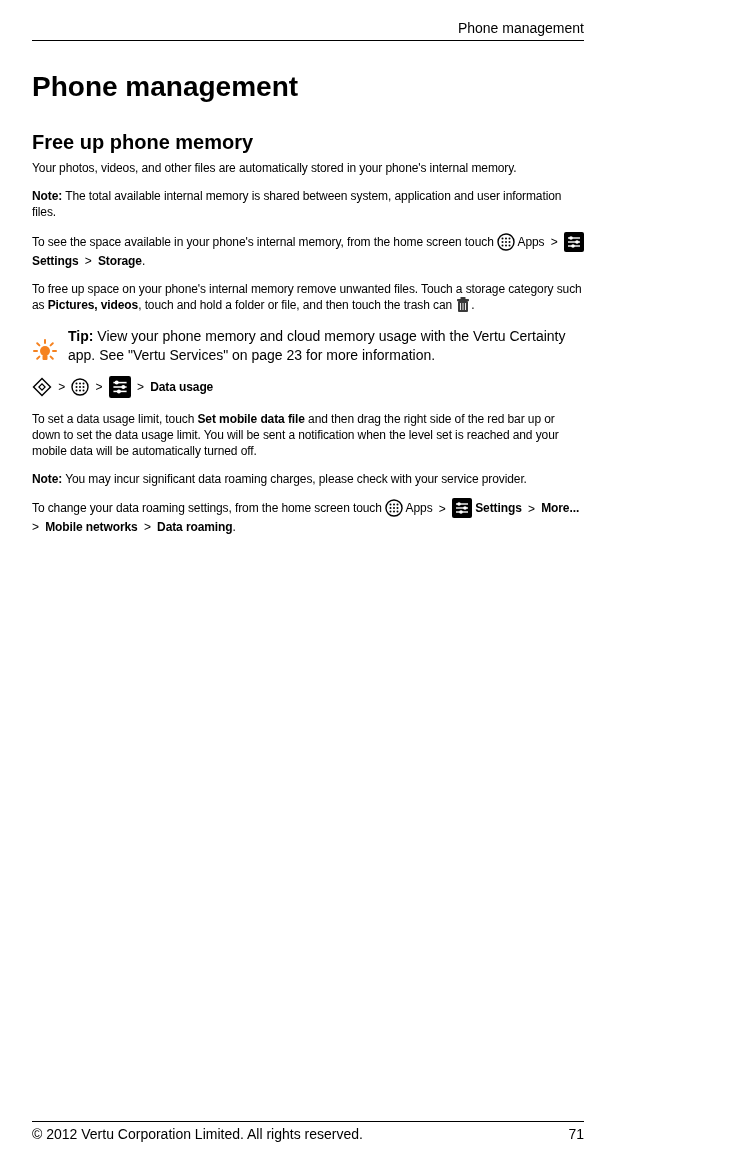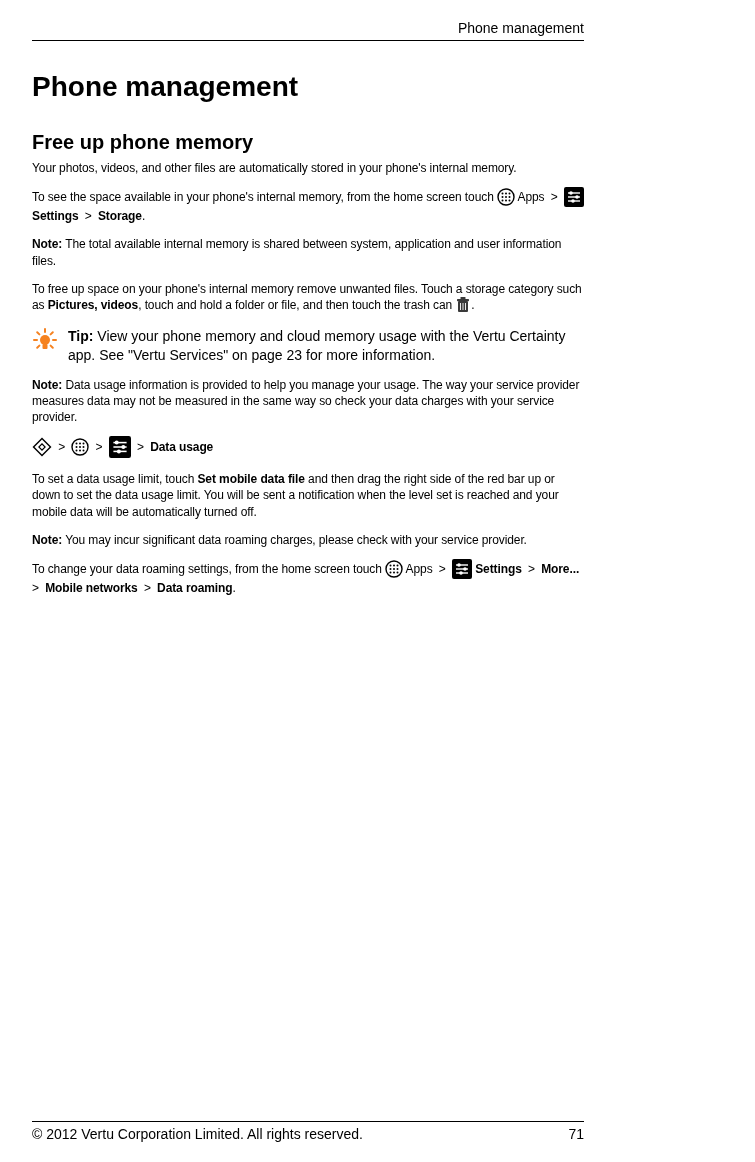--- a/index.html
+++ b/index.html
@@ -45,21 +45,21 @@
   .b { font-weight: bold; }
   .icon {
     display: inline-block;
     vertical-align: middle;
     position: relative;
     top: -1px;
   }
   .icon svg { display: block; }
   .tip-row {
     display: flex;
-    align-items: flex-start;
+    align-items: flex-end;
     margin-bottom: 12px;
   }
   .tip-icon-col {
     flex: 0 0 36px;
     padding-top: 1px;
   }
   .tip-text {
     flex: 1;
     font-size: 14px;
     line-height: 1.35;
@@ -89,20 +89,24 @@
 <div class="page">
 
   <div class="header-label">Phone management</div>
   <hr class="header-rule">
 
   <h1>Phone management</h1>
 
   <h2>Free up phone memory</h2>
 
   <p>Your photos, videos, and other files are automatically stored in your phone's internal memory.</p>
+
+  <p>
+    <span class="b">Note:</span><span> The total available internal memory is shared between system, application and user information files.</span>
+  </p>
 
   <p>
     <span>To see the space available in your phone's internal memory, from the home screen touch </span><span class="icon"><svg width="18" height="18" viewBox="0 0 18 18">
           <circle cx="9" cy="9" r="8" fill="none" stroke="#000" stroke-width="1.4"></circle>
           <circle cx="5.5" cy="5.5" r="1" fill="#000"></circle>
           <circle cx="9" cy="5.5" r="1" fill="#000"></circle>
           <circle cx="12.5" cy="5.5" r="1" fill="#000"></circle>
           <circle cx="5.5" cy="9" r="1" fill="#000"></circle>
           <circle cx="9" cy="9" r="1" fill="#000"></circle>
           <circle cx="12.5" cy="9" r="1" fill="#000"></circle>
@@ -112,24 +116,20 @@
         </svg></span><span> Apps</span><span class="sep"> &gt; </span><span class="icon"><svg width="20" height="20" viewBox="0 0 20 20">
           <rect x="0" y="0" width="20" height="20" rx="2" fill="#000"></rect>
           <line x1="4" y1="6" x2="16" y2="6" stroke="#fff" stroke-width="1.4"></line>
           <circle cx="7" cy="6" r="1.8" fill="#fff"></circle>
           <line x1="4" y1="10" x2="16" y2="10" stroke="#fff" stroke-width="1.4"></line>
           <circle cx="13" cy="10" r="1.8" fill="#fff"></circle>
           <line x1="4" y1="14" x2="16" y2="14" stroke="#fff" stroke-width="1.4"></line>
           <circle cx="9" cy="14" r="1.8" fill="#fff"></circle>
         </svg></span>
     <span class="b">Settings</span><span class="sep"> &gt; </span><span class="b">Storage</span><span>.</span>
-  </p>
-
-  <p>
-    <span class="b">Note:</span><span> The total available internal memory is shared between system, application and user information files.</span>
   </p>
 
   <p>
     <span>To free up space on your phone's internal memory remove unwanted files. Touch a storage category such as </span><span class="b">Pictures, videos</span><span>, touch and hold a folder or file, and then touch the trash can </span><span class="icon"><svg width="16" height="18" viewBox="0 0 16 18">
           <rect x="3" y="5" width="10" height="11" rx="1" fill="#3a3a3a"></rect>
           <rect x="2" y="3" width="12" height="2.2" rx="0.6" fill="#3a3a3a"></rect>
           <rect x="5.5" y="1" width="5" height="2.2" rx="0.6" fill="#3a3a3a"></rect>
           <line x1="5.5" y1="7" x2="5.5" y2="14" stroke="#fff" stroke-width="0.9"></line>
           <line x1="8" y1="7" x2="8" y2="14" stroke="#fff" stroke-width="0.9"></line>
           <line x1="10.5" y1="7" x2="10.5" y2="14" stroke="#fff" stroke-width="0.9"></line>
@@ -154,23 +154,20 @@
             </g>
           </svg></span>
     </div>
     <div class="tip-text">
       <span class="b">Tip:</span><span> View your phone memory and cloud memory usage with the Vertu Certainty app. See "Vertu Services" on page 23 for more information.</span>
     </div>
   </div>
 
 
 
-  <p>
-    <span class="b">Note:</span><span> Data usage information is provided to help you manage your usage. The way your service provider measures data may not be measured in the same way so check your data charges with your service provider.</span>
-  </p>
 
   <p>
     <span class="icon"><svg width="20" height="20" viewBox="0 0 20 20">
           <g transform="translate(10,10) rotate(45)">
             <rect x="-6" y="-6" width="12" height="12" fill="none" stroke="#000" stroke-width="1.4"></rect>
             <rect x="-2.2" y="-2.2" width="4.4" height="4.4" fill="none" stroke="#000" stroke-width="1.2"></rect>
           </g>
         </svg></span><span class="sep"> &gt; </span><span class="icon"><svg width="18" height="18" viewBox="0 0 18 18">
           <circle cx="9" cy="9" r="8" fill="none" stroke="#000" stroke-width="1.4"></circle>
           <circle cx="5.5" cy="5.5" r="1" fill="#000"></circle>

